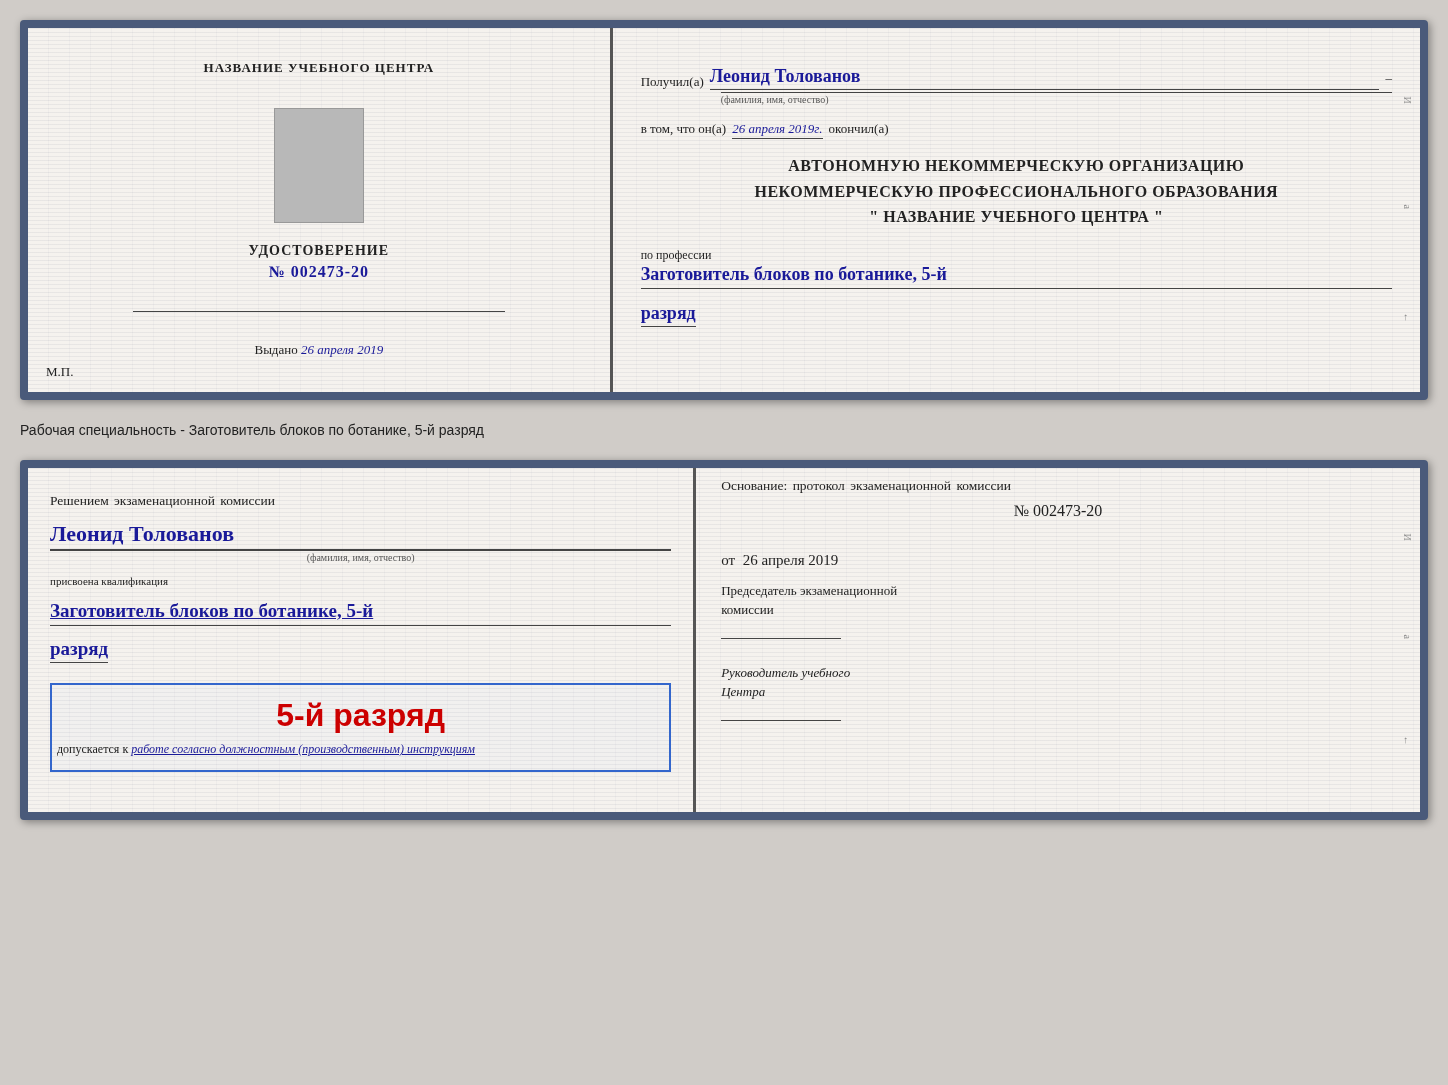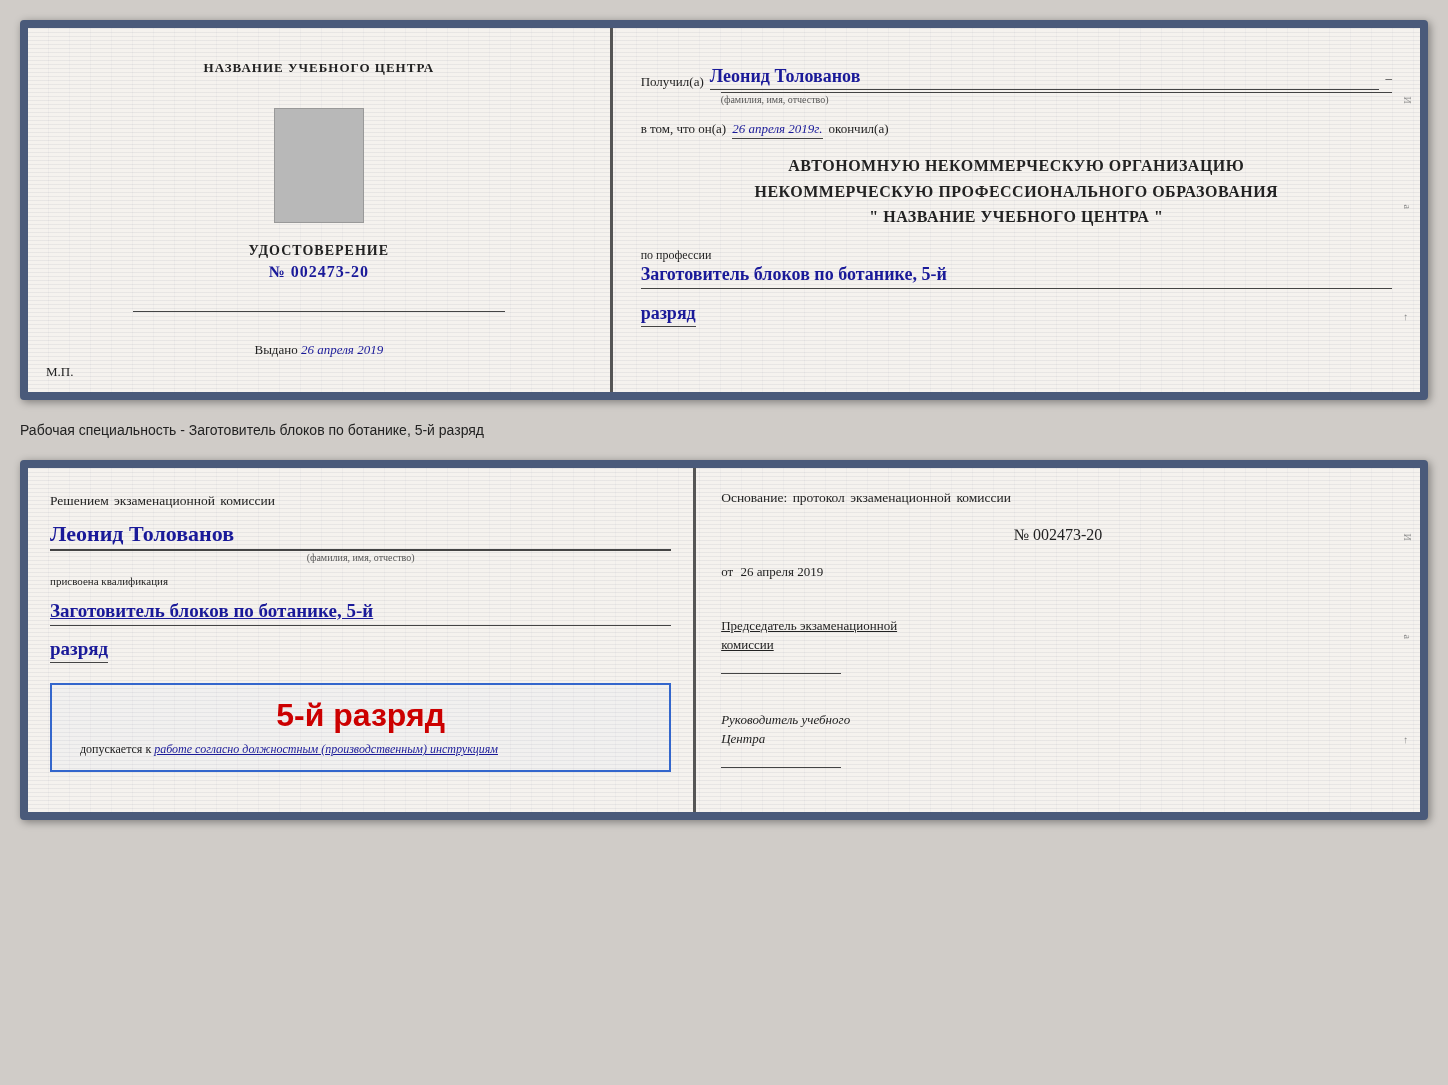--- a/index.html
+++ b/index.html
@@ -220,24 +220,24 @@
       border-right: 3px solid #555;
       padding: 25px 22px;
       display: flex;
       flex-direction: column;
       gap: 12px;
       position: relative;
     }
 
     .card2-right {
       width: 52%;
-      padding: 22px 25px;
+      padding: 10px 25px;
       display: flex;
       flex-direction: column;
-      gap: 14px;
+      gap: 2px;
       position: relative;
     }
 
     .resheniem-text {
       font-size: 13.5px;
       color: #222;
       text-align: justify;
       word-spacing: 2px;
     }
 
@@ -272,21 +272,21 @@
       font-family: 'Brush Script MT', cursive, 'Times New Roman', serif;
       font-weight: bold;
       border-bottom: 1px solid #444;
       padding-bottom: 2px;
       display: inline-block;
     }
 
     
     .highlight-box {
       border: 2px solid #3366cc;
-      padding: 12px 28px;
+      padding: 12px 5px;
       margin-top: 8px;
       background: rgba(200,220,255,0.08);
     }
 
     .razryad-big {
       font-size: 32px;
       color: #cc0000;
       font-weight: bold;
       font-family: Arial, sans-serif;
       text-align: center;
@@ -315,29 +315,29 @@
     }
 
     .protocol-number {
       font-size: 16px;
       color: #222;
       font-weight: normal;
       text-align: center;
     }
 
     .ot-date {
-      font-size: 13px;
-      color: #222;
+      font-size: 15px;
+      color: #222;
+      margin-top: 24px;
     }
 
     .predsedatel-label {
       font-size: 13px;
       color: #222;
       line-height: 1.5;
-      text-decoration: underline;
     }
 
     .sig-line {
       width: 120px;
       border-bottom: 1px solid #444;
       margin-top: 18px;
     }
 
     .rukovoditel-label {
       font-size: 13px;

